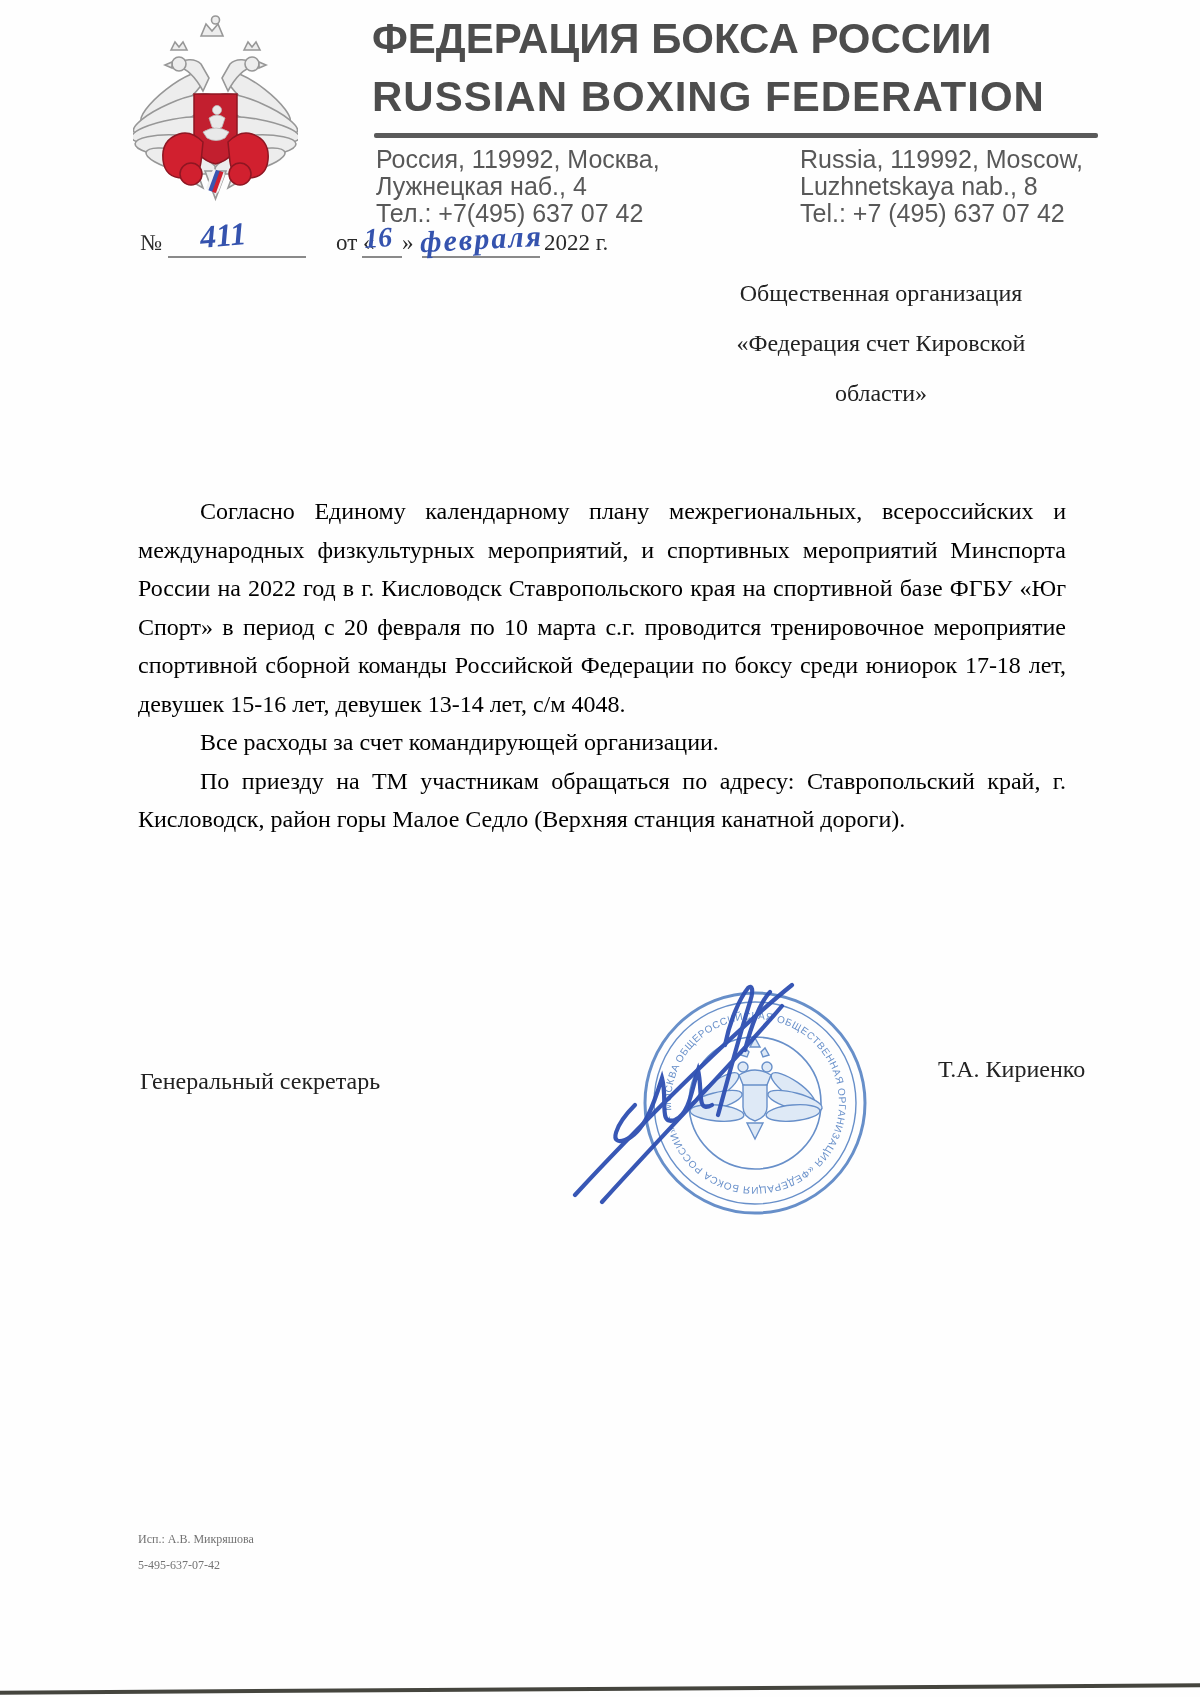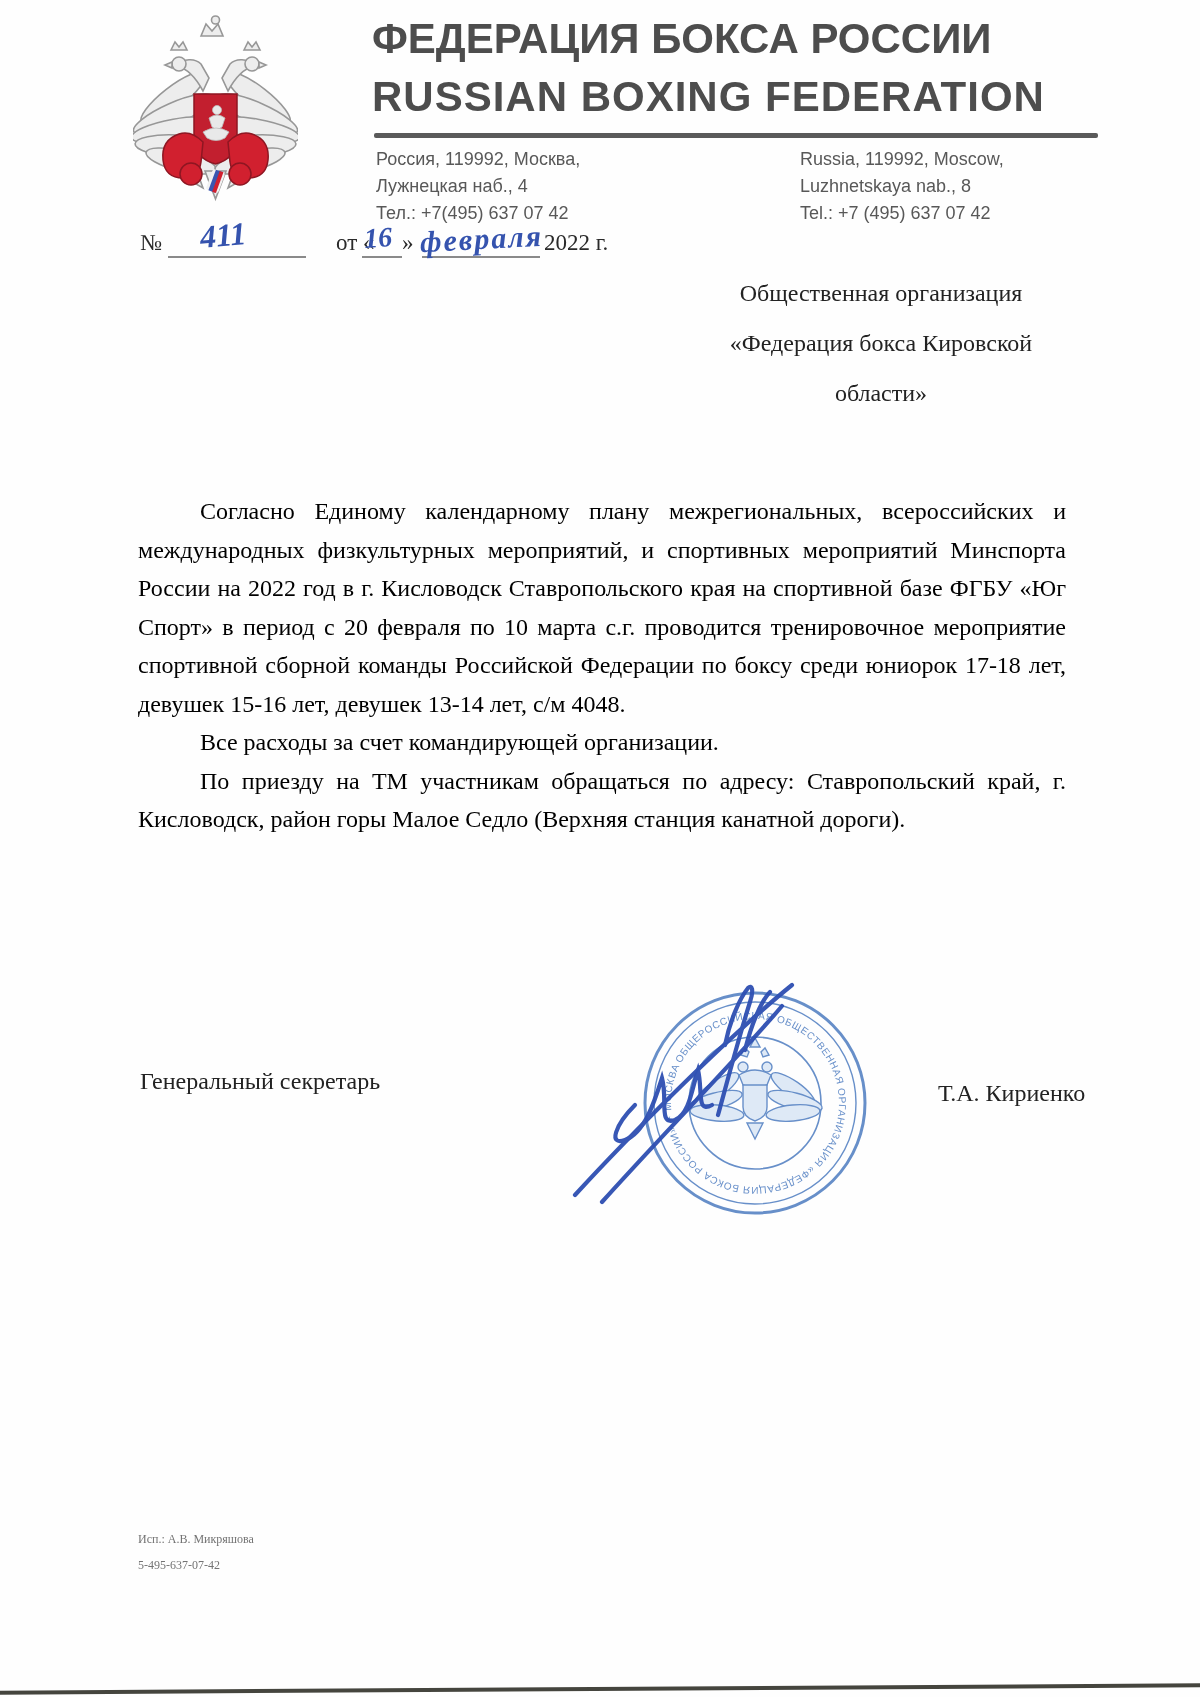--- a/index.html
+++ b/index.html
@@ -21,21 +21,21 @@
     white-space:nowrap;
   }
   .hdr-title .en{letter-spacing:1px;}
   .hdr-rule{
     position:absolute;left:374px;top:133px;width:724px;height:5px;
     background:#5a5a5a;border-radius:2px;
   }
   .addr{
     position:absolute;top:146px;
     font-family:"Liberation Sans", sans-serif;
-    font-size:18px;line-height:27px;color:#585858;
+    font-size:25px;line-height:27px;color:#585858;
   }
   .addr.ru{left:376px;}
   .addr.en{left:800px;}
   
   #emblem{position:absolute;left:133px;top:6px;width:165px;height:215px;}
   
   .refline{
     position:absolute;left:140px;top:222px;height:40px;
     font-size:23px;color:#2a2a2a;
   }
@@ -56,21 +56,21 @@
     text-align:center;font-size:24px;line-height:50px;color:#222;
   }
   
   .body-text{
     position:absolute;left:138px;top:492px;width:928px;
     font-size:24px;line-height:38.5px;text-align:justify;color:#000000;
   }
   .body-text p{margin:0;text-indent:62px;}
   
   .sig-title{position:absolute;left:140px;top:1068px;font-size:24px;color:#222;white-space:nowrap;}
-  .sig-name{position:absolute;left:938px;top:1080px;font-size:24px;color:#222;white-space:nowrap;}
+  .sig-name{position:absolute;left:938px;top:1056px;font-size:24px;color:#222;white-space:nowrap;}
   #stamp{position:absolute;left:595px;top:943px;width:320px;height:320px;}
   #signature{position:absolute;left:540px;top:950px;width:360px;height:360px;}
   
   .footer{
     position:absolute;left:138px;top:1526px;
     font-size:12px;line-height:26px;color:#737373;
   }
   
   .scan-edge{
     position:absolute;left:-10px;top:1687px;width:1220px;height:4px;
@@ -163,21 +163,21 @@
     <span class="u" style="left:222px;width:40px;"></span>
     <span class="hand" style="left:224px;bottom:8px;font-size:28px;transform:rotate(-4deg);">16</span>
     <span class="piece" style="left:262px;">»</span>
     <span class="u" style="left:282px;width:118px;"></span>
     <span class="hand" style="left:280px;bottom:6px;font-size:30px;transform:rotate(-3deg);letter-spacing:2px;">февраля</span>
     <span class="piece" style="left:404px;">2022 г.</span>
   </div>
 
   <div class="addressee">
     <div>Общественная организация</div>
-    <div>«Федерация бокса Кировской</div>
+    <div>«Федерация счет Кировской</div>
     <div>области»</div>
   </div>
 
   <div class="body-text">
     <p>Согласно Единому календарному плану межрегиональных, всероссийских и международных физкультурных мероприятий, и спортивных мероприятий Минспорта России на 2022 год в г. Кисловодск Ставропольского края на спортивной базе ФГБУ «Юг Спорт» в период с 20 февраля по 10 марта с.г. проводится тренировочное мероприятие спортивной сборной команды Российской Федерации по боксу среди юниорок 17-18 лет, девушек 15-16 лет, девушек 13-14 лет, с/м 4048.</p>
     <p>Все расходы за счет командирующей организации.</p>
     <p>По приезду на ТМ участникам обращаться по адресу: Ставропольский край, г. Кисловодск, район горы Малое Седло (Верхняя станция канатной дороги).</p>
   </div>
 
   <div class="sig-title">Генеральный секретарь</div>

